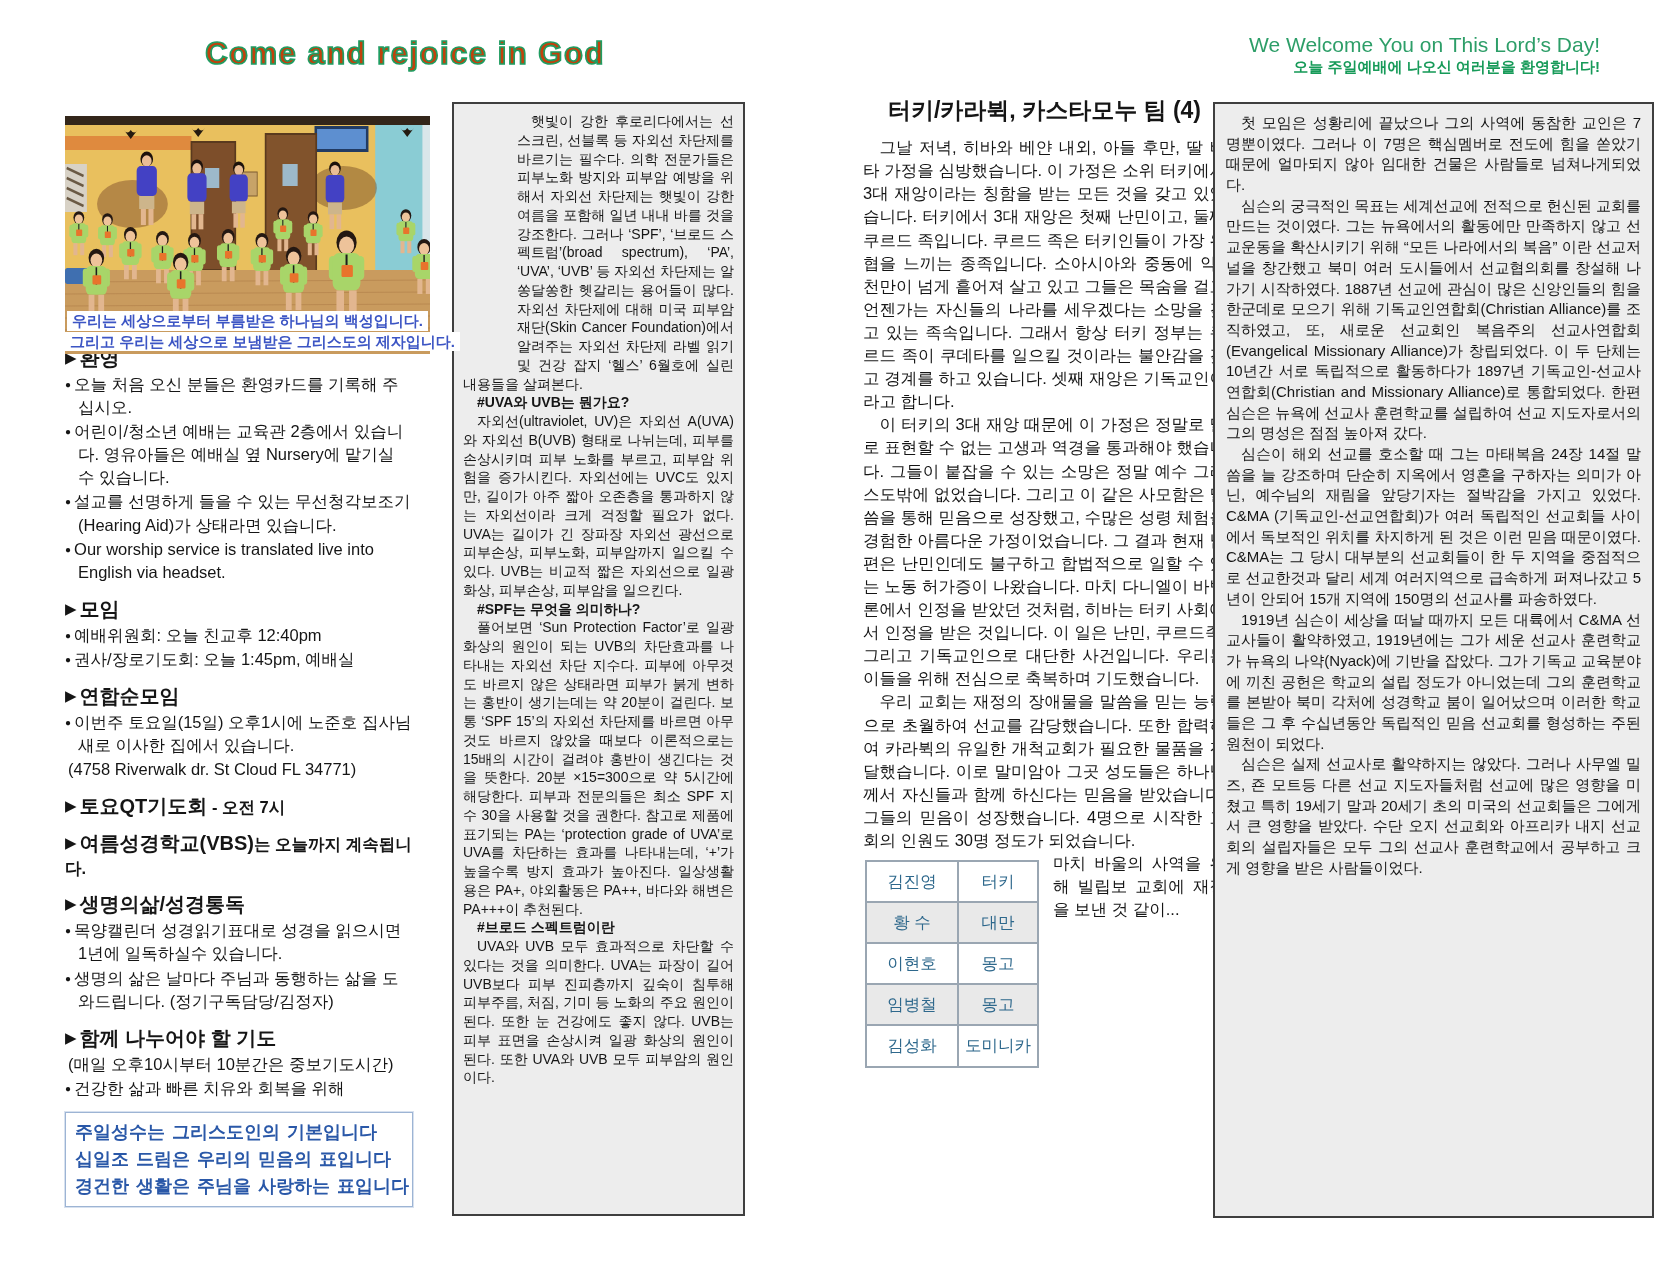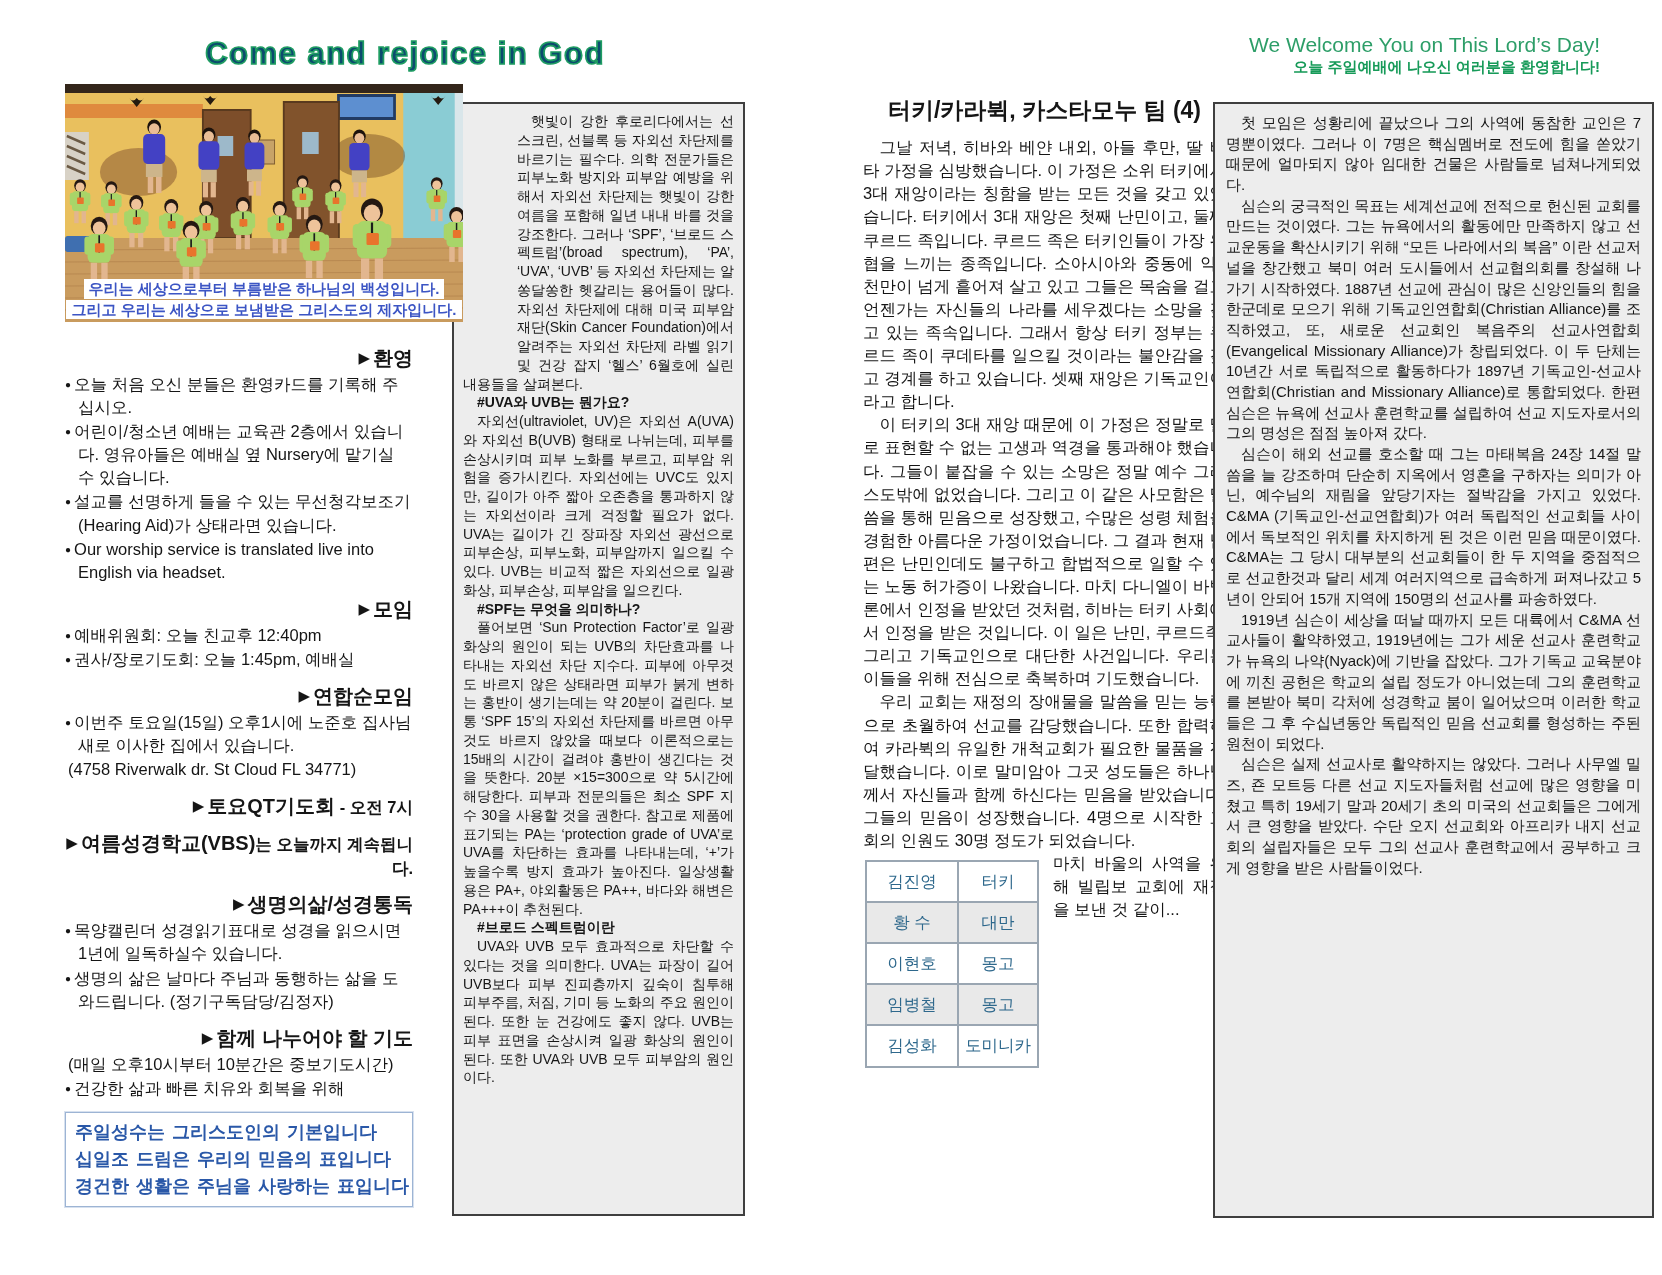--- a/index.html
+++ b/index.html
@@ -1,36 +1,36 @@
 <!DOCTYPE html>
 <html><head>
 <meta charset="utf-8">
 <style>
   html,body{margin:0;padding:0;background:#ffffff;}
   .sheet{position:relative;width:1662px;height:1275px;background:#ffffff;overflow:hidden;
          font-family:"Liberation Sans","DejaVu Sans",sans-serif;color:#151515;}
 
   
   .lp-header{position:absolute;left:65px;top:36px;width:680px;text-align:center;
-             font-size:31px;font-weight:800;letter-spacing:1.5px;color:#0c4a6e;
+             font-size:31px;font-weight:800;letter-spacing:1.5px;color:#c2410c;
              -webkit-text-stroke:1.7px #1f9d62;}
   .rp-header{position:absolute;right:62px;top:32px;text-align:right;line-height:1.25;}
   .rp-h-en{font-size:21px;color:#2d9e68;}
   .rp-h-ko{font-size:15px;color:#169a58;font-weight:700;}
 
   
-  .photo{position:absolute;left:65px;top:84px;width:398px;height:238px;z-index:5;}
+  .photo{position:absolute;left:65px;top:116px;width:365px;height:238px;z-index:5;}
   .photo svg{display:block;width:100%;height:100%;}
   .cap{position:absolute;left:0;right:0;bottom:3px;text-align:center;}
   .cap-line{display:table;margin:1px auto 0;background:#ffffff;color:#3c55c4;
             font-size:15px;font-weight:600;padding:0 5px;line-height:1.3;white-space:nowrap;}
 
   
   .left-col{position:absolute;left:65px;top:346px;width:348px;font-size:16.5px;line-height:1.4;}
-  .sec-h{margin:13px 0 3px;font-weight:700;font-size:20px;line-height:1.2;text-align:right;}
+  .sec-h{margin:13px 0 3px;font-weight:700;font-size:20px;line-height:1.2;}
   .sec:first-child .sec-h{margin-top:0;}
   .arrow{font-size:15px;margin-right:3px;vertical-align:2px;}
   .sec-suffix{font-size:16.5px;}
   ul.items{list-style:none;margin:0;padding:0;}
   .items li{padding-left:13px;text-indent:-13px;margin:1px 0;}
   .blt{font-size:10px;vertical-align:2px;margin-right:3px;}
   .note{margin:1px 0 0 3px;}
   .blue-box{margin-top:12px;border:1px solid #9db4d4;box-shadow:0 0 0 1px #d7e1ef;
             padding:6px 9px;color:#2a58a8;font-weight:700;font-size:18px;line-height:1.5;
             word-spacing:2px;white-space:nowrap;overflow:hidden;}

